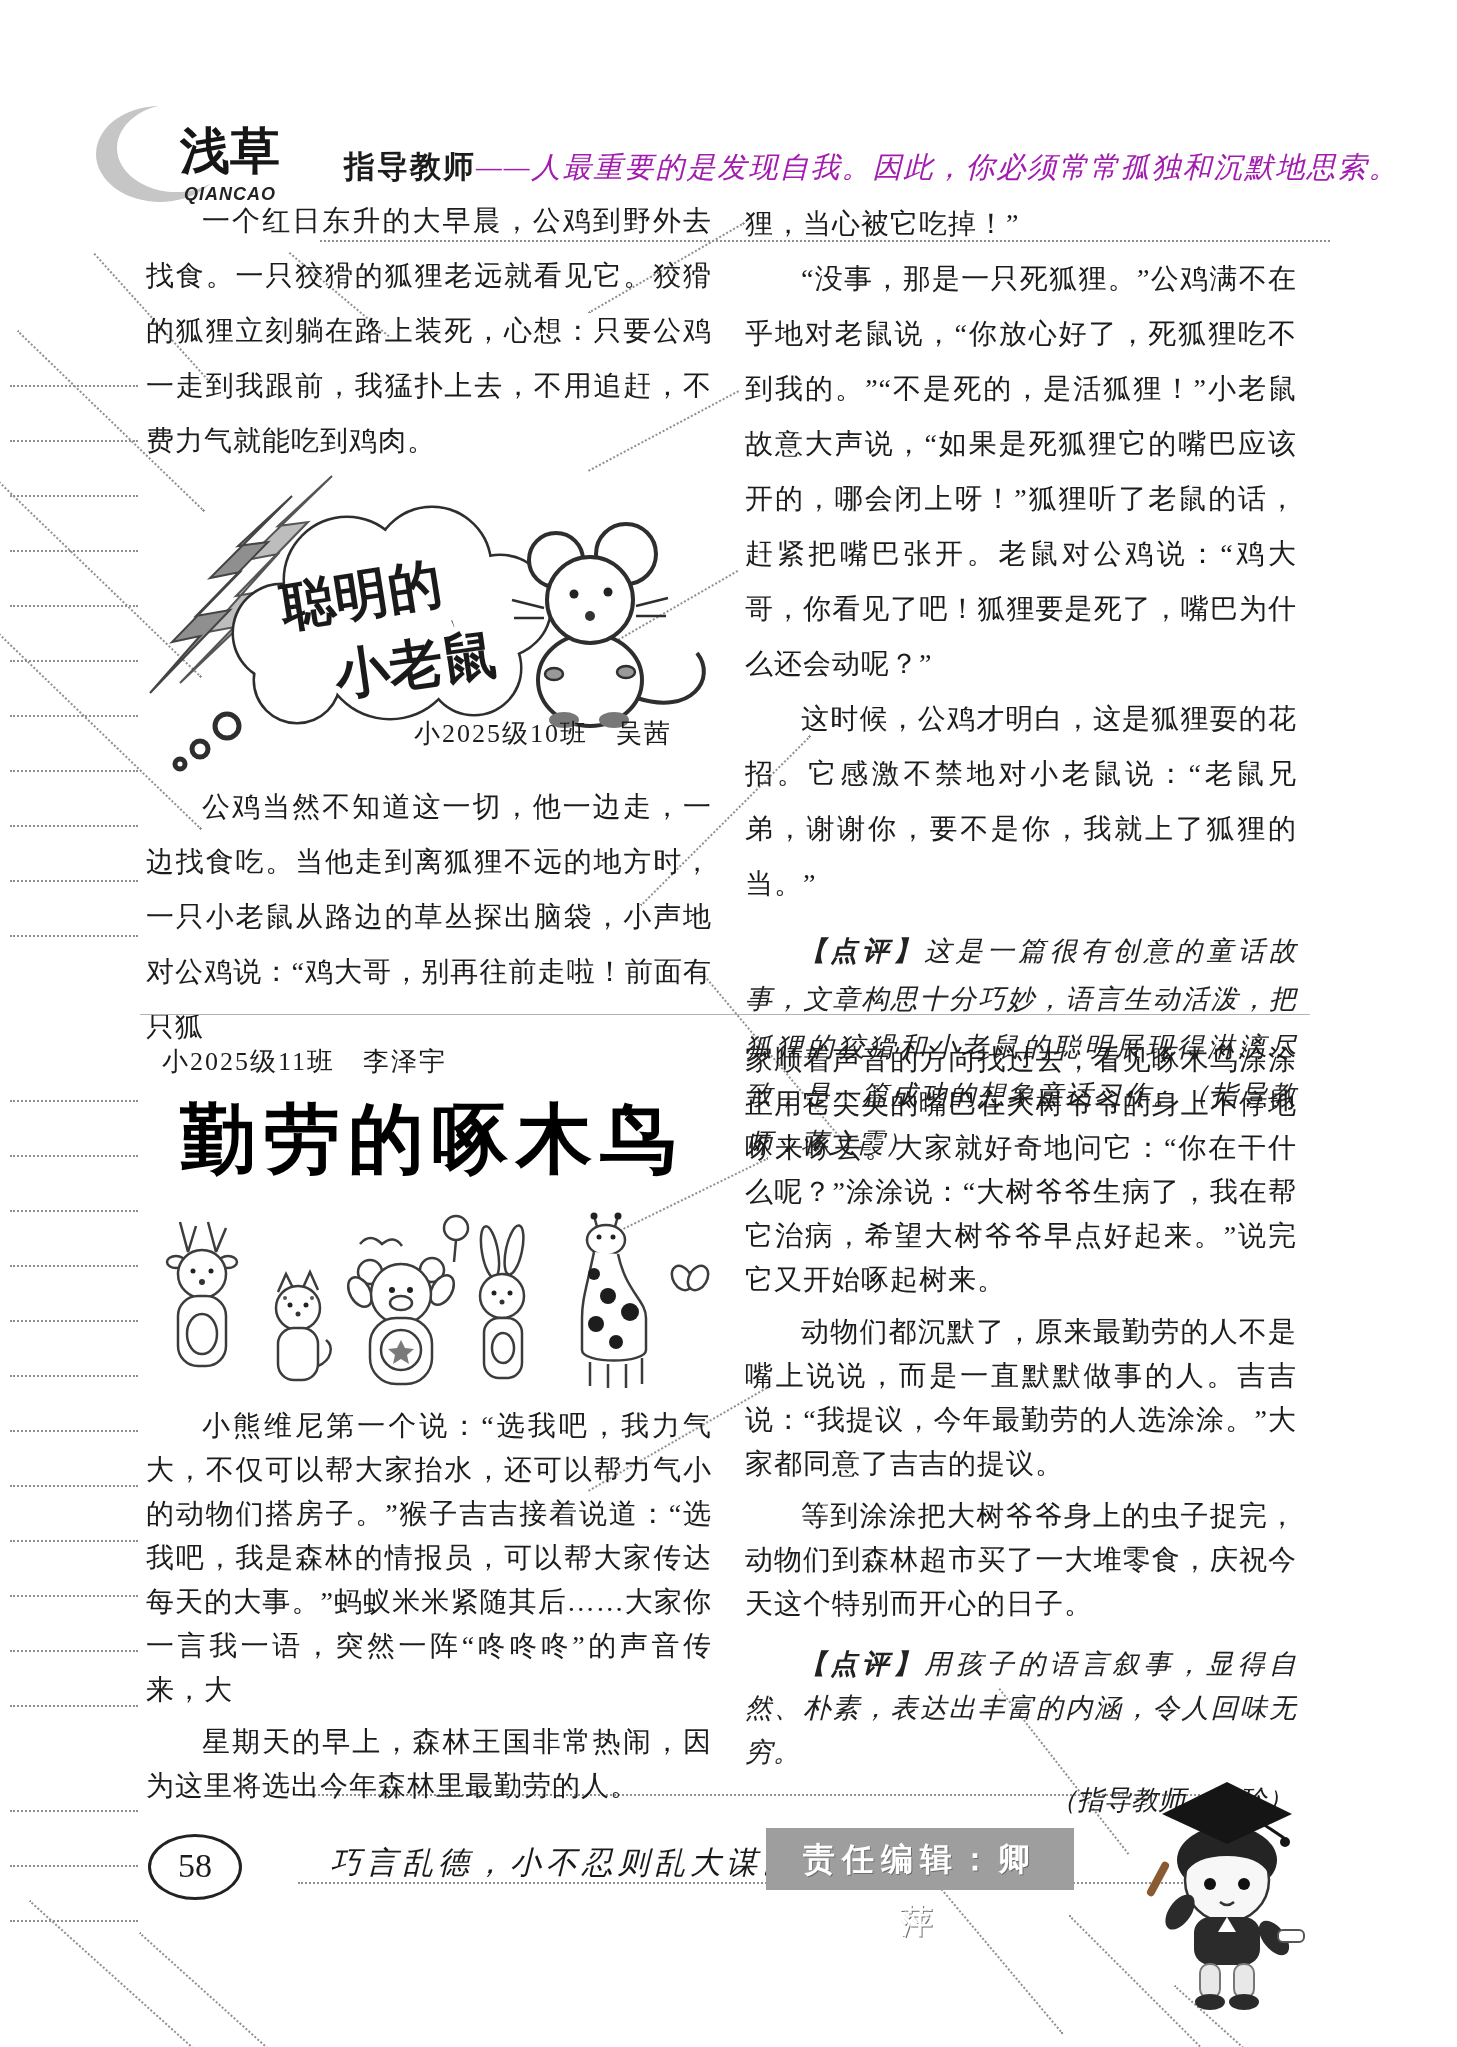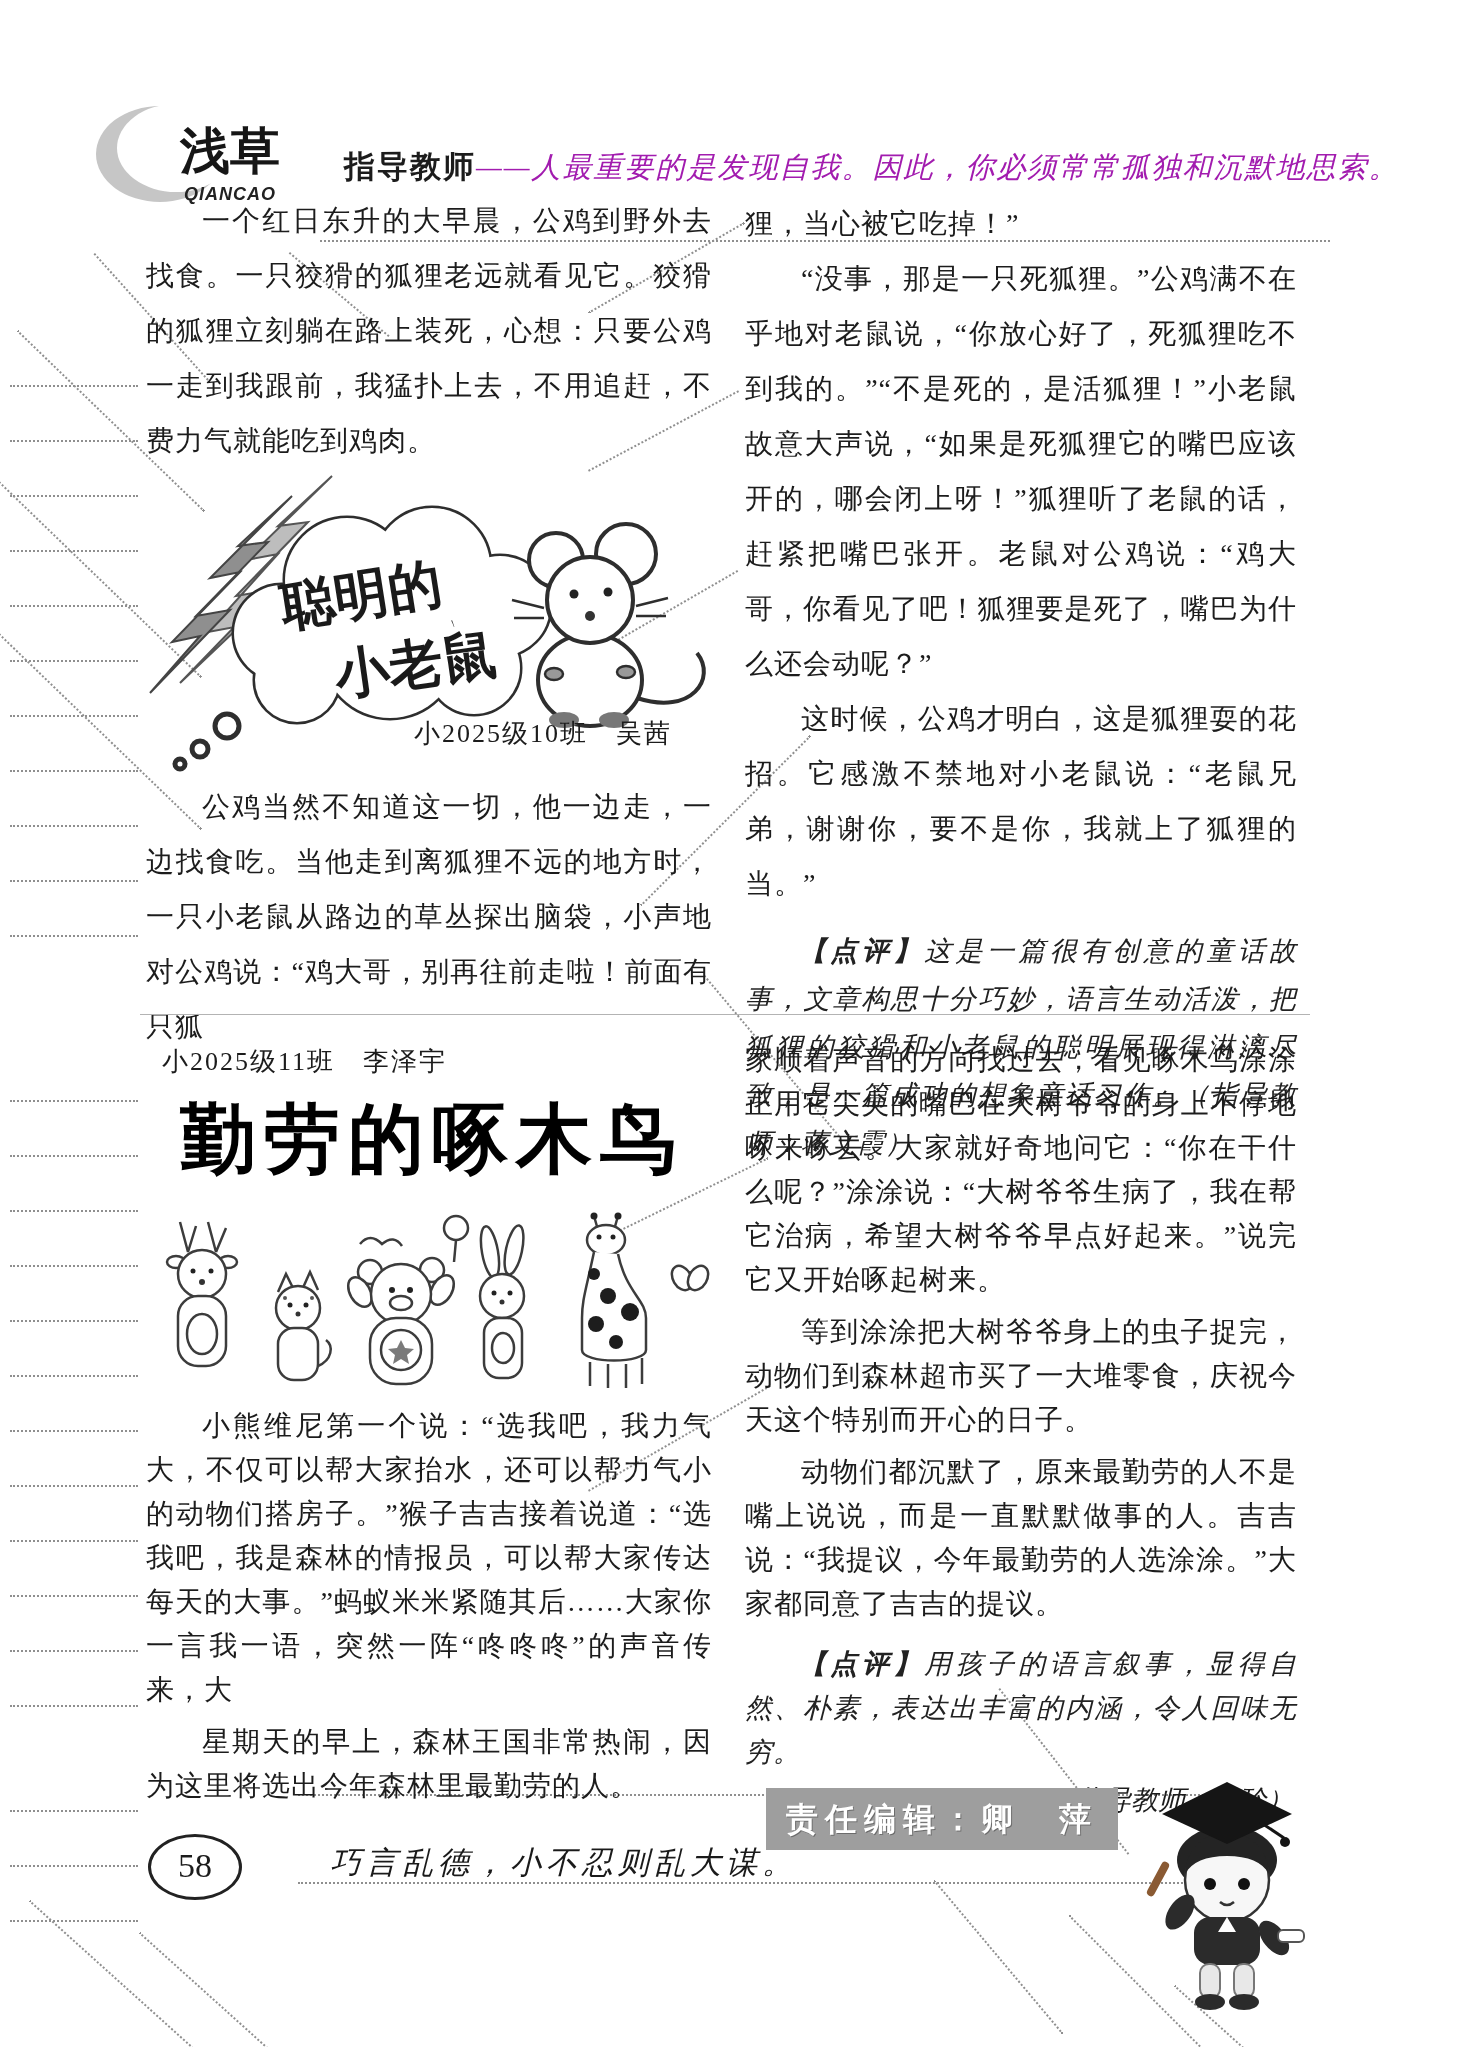--- a/index.html
+++ b/index.html
@@ -32,21 +32,21 @@
   .byline1{position:absolute;left:282px;top:248px;width:300px;font-size:26px;letter-spacing:2px;}
   
   .byline2{font-size:26px;letter-spacing:2px;margin:4px 0 10px 16px;}
   .big-title{font-family:"Liberation Sans","DejaVu Sans",sans-serif;font-weight:900;
              font-size:76px;letter-spacing:8px;margin:6px 0 8px 34px;white-space:nowrap;color:#000;}
   .animals{display:block;margin:4px 0 14px 0;}
   
   .page-num{position:absolute;left:148px;top:1834px;width:88px;height:60px;border:3px solid #222;
             border-radius:50%;text-align:center;line-height:58px;font-size:34px;}
   .proverb{position:absolute;left:330px;top:1842px;font-style:italic;font-size:31px;letter-spacing:5px;color:#1a1a1a;}
-  .editor-box{position:absolute;left:766px;top:1788px;width:352px;height:62px;background:#9e9e9e;
+  .editor-box{position:absolute;left:766px;top:1828px;width:308px;height:62px;background:#9e9e9e;
               color:#fff;font-family:"Liberation Sans","DejaVu Sans",sans-serif;font-weight:900;
               font-size:32px;letter-spacing:7px;text-align:center;line-height:62px;
               text-shadow:1px 1px 0 #6c6c6c;}
   .mascot{position:absolute;left:1132px;top:1752px;}
   svg text{font-family:"Liberation Sans","DejaVu Sans",sans-serif;}
 </style>
 </head>
 <body>
 
 <div class="page">
@@ -248,22 +248,22 @@
         <path d="M214,44 q10,-12 22,0 q12,-10 20,2" fill="none"></path>
       </g>
     </svg>
 
     <p class="body2 indent">小熊维尼第一个说：“选我吧，我力气大，不仅可以帮大家抬水，还可以帮力气小的动物们搭房子。”猴子吉吉接着说道：“选我吧，我是森林的情报员，可以帮大家传达每天的大事。”蚂蚁米米紧随其后……大家你一言我一语，突然一阵“咚咚咚”的声音传来，大</p>
     <p class="body2 indent">星期天的早上，森林王国非常热闹，因为这里将选出今年森林里最勤劳的人。</p>
   </div>
 
   <div class="col right2">
     <p class="body2">家顺着声音的方向找过去，看见啄木鸟涂涂正用它尖尖的嘴巴在大树爷爷的身上不停地啄来啄去。大家就好奇地问它：“你在干什么呢？”涂涂说：“大树爷爷生病了，我在帮它治病，希望大树爷爷早点好起来。”说完它又开始啄起树来。</p>
+    <p class="body2 indent">动物们都沉默了，原来最勤劳的人不是嘴上说说，而是一直默默做事的人。吉吉说：“我提议，今年最勤劳的人选涂涂。”大家都同意了吉吉的提议。</p>
     <p class="body2 indent">等到涂涂把大树爷爷身上的虫子捉完，动物们到森林超市买了一大堆零食，庆祝今天这个特别而开心的日子。</p>
-    <p class="body2 indent">动物们都沉默了，原来最勤劳的人不是嘴上说说，而是一直默默做事的人。吉吉说：“我提议，今年最勤劳的人选涂涂。”大家都同意了吉吉的提议。</p>
     <p class="comment" style="line-height:44px"><span class="label">【点评】</span><span>用孩子的语言叙事，显得自然、朴素，表达出丰富的内涵，令人回味无穷。</span></p>
     <div class="teacher-line">（指导教师：漆玲）</div>
   </div>
 
   <div class="page-num">58</div>
   <div class="proverb">巧言乱德，小不忍则乱大谋。</div>
   <div class="editor-box">责任编辑：卿　萍</div>
 
   <div class="mascot">
     <svg width="190" height="265" viewBox="0 0 190 265">

